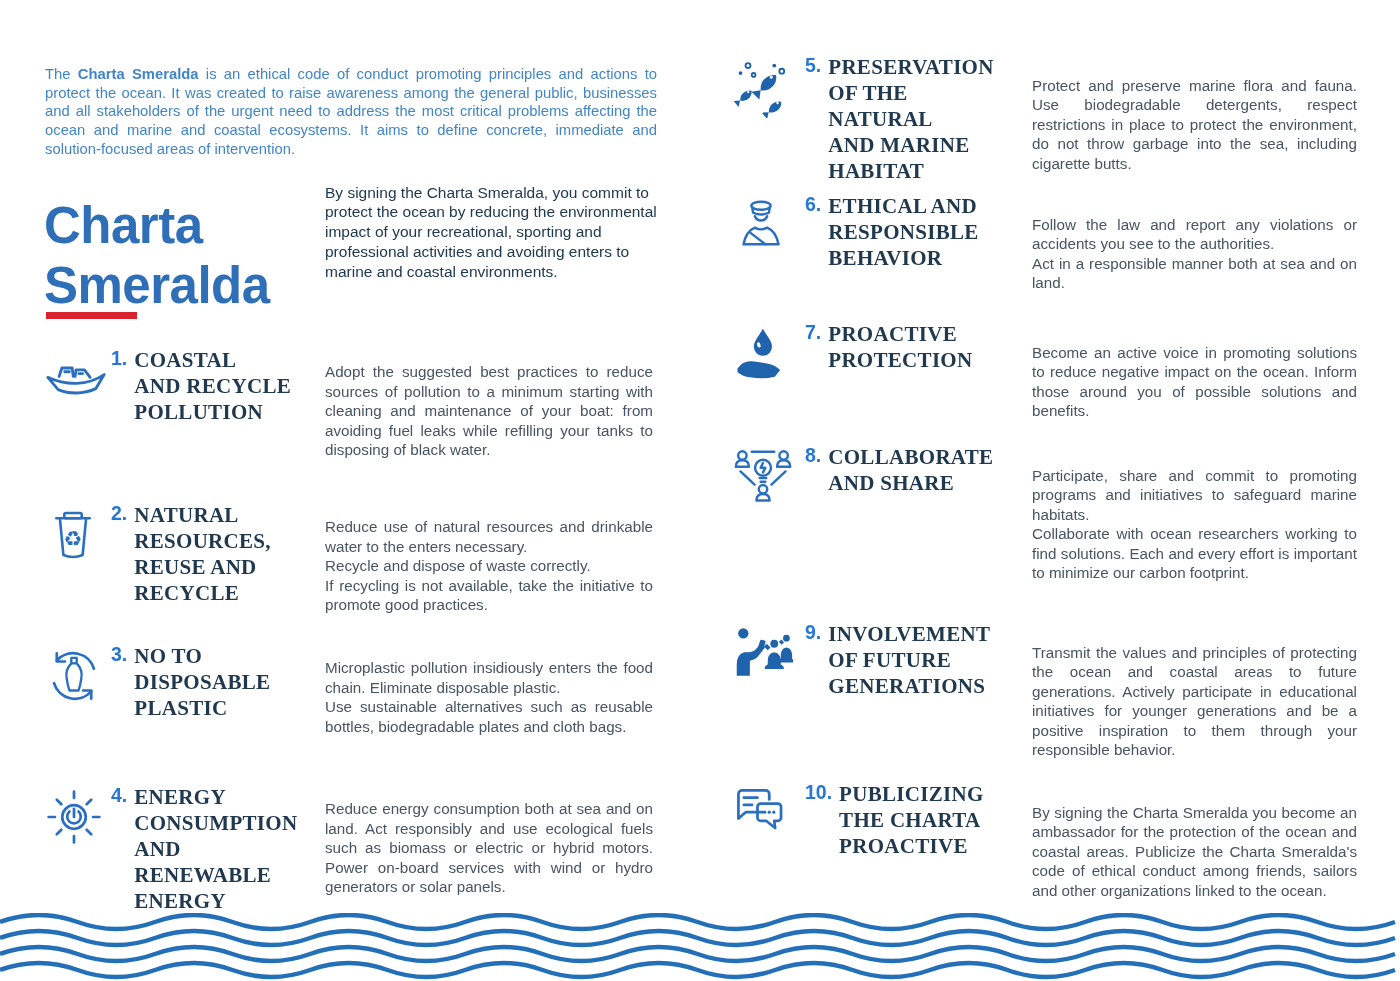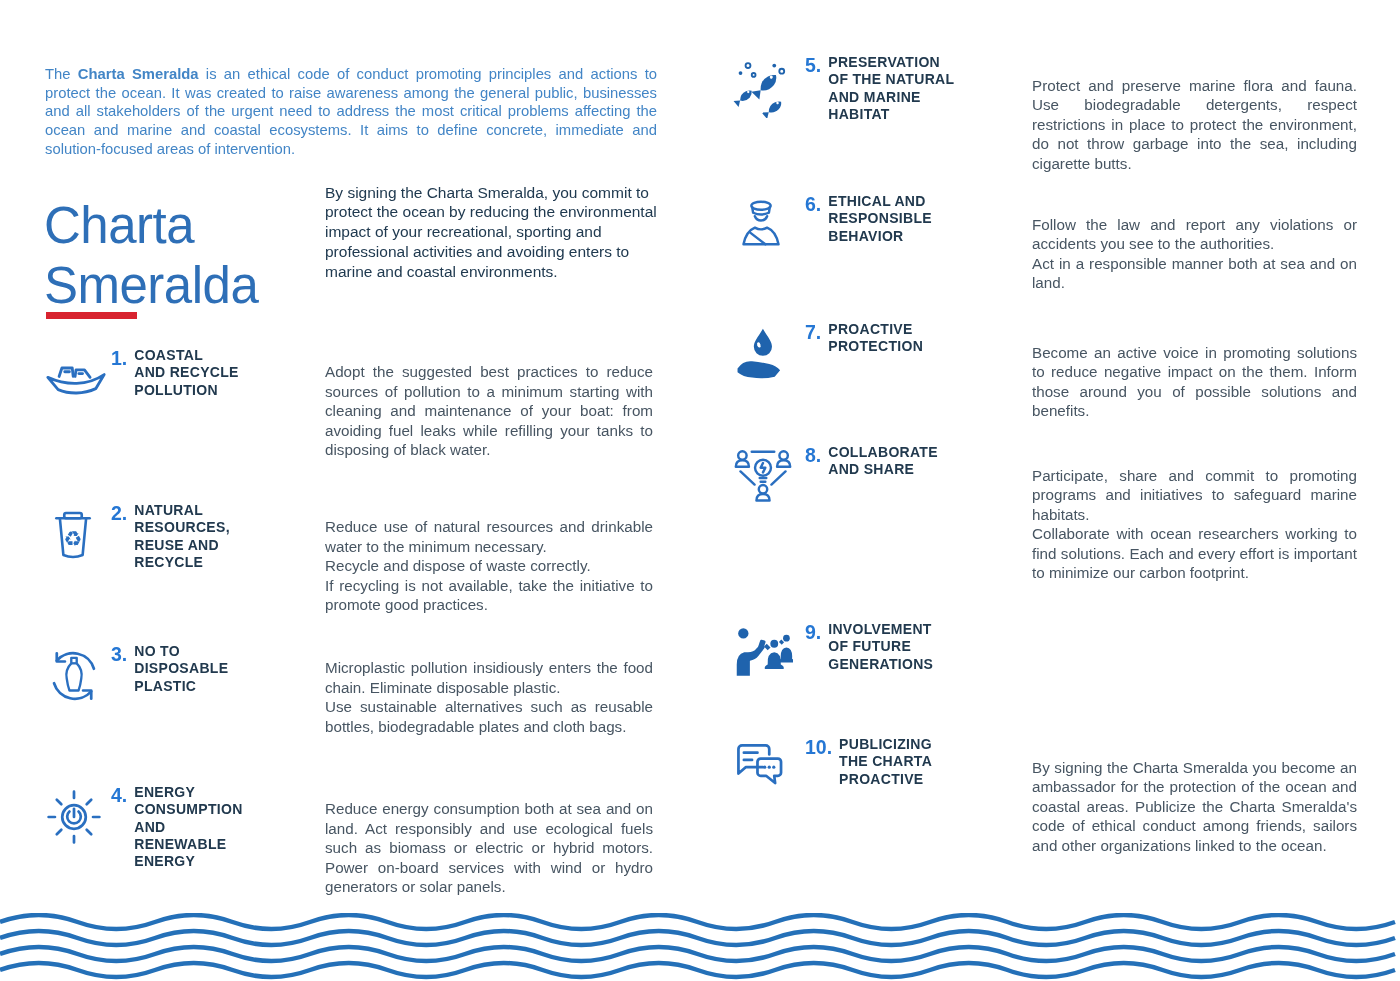--- a/index.html
+++ b/index.html
@@ -9,40 +9,40 @@
     font-family:"Liberation Sans","DejaVu Sans",sans-serif;
     padding-left:45px;
   }
   .intro{
     position:absolute;left:45px;top:50px;width:612px;
     color:var(--intro_blue,#4285c6);font-size:14.8px;line-height:1.27;text-align:justify;
   }
   .intro b{font-weight:700;}
   .big-title{
     position:absolute;left:44px;top:162px;
-    color:var(--title_blue,#2e6fb7);font-size:51px;font-weight:400;line-height:1.18;
+    color:var(--title_blue,#2e6fb7);font-size:51px;font-weight:700;line-height:1.18;
     white-space:pre-line;letter-spacing:-0.5px;
   }
   .redbar{position:absolute;left:46px;top:312px;width:91px;height:7px;background:var(--red_accent,#d8232f);}
   .subtitle{
     position:absolute;left:325px;top:167px;width:338px;
     color:var(--subtitle_navy,#203a50);font-size:15.5px;line-height:1.28;
   }
   .item{position:absolute;display:flex;align-items:flex-start;}
   .item.left{left:45px;width:608px;}
   .item.right{left:733px;width:624px;}
   .icon-box{flex:0 0 66px;padding-top:4px;}
   .item.right .icon-box{flex-basis:72px;}
   .icon-outline{color:var(--icon_outline_blue,#2a6fc0);}
   .icon-filled{color:var(--icon_fill_blue,#1f63ad);}
   .titleblock{display:flex;gap:7px;width:206px;flex:0 0 auto;}
   .num{color:var(--number_blue,#2577d4);font-weight:800;font-size:19.5px;line-height:1.15;}
   .itemtitle{
-    color:var(--heading_navy,#21394e);font-weight:800;font-size:14px;line-height:1.24;
-    white-space:pre-line;letter-spacing:0.3px;
+    color:var(--heading_navy,#21394e);font-weight:800;font-size:21px;line-height:1.24;
+    white-space:pre-line;letter-spacing:0.3px;font-family:Liberation Serif, serif;
   }
   .desc{
     width:328px;margin-left:auto;
     color:var(--body_text,#475562);font-size:15.2px;line-height:1.28;
     text-align:justify;white-space:pre-line;
   }
   .item.right .desc{width:325px;margin-top:22px;}
   .waves{position:absolute;left:0;bottom:0;color:var(--wave_blue,#2470b8);}
   svg{display:block;}
 </style>
@@ -90,21 +90,21 @@
         <text x="32" y="46" font-size="24" text-anchor="middle" fill="currentColor">♻</text>
       </svg>
     </div>
     <div class="titleblock">
       <span class="num">2.</span>
       <span class="itemtitle">NATURAL
 RESOURCES,
 REUSE AND
 RECYCLE</span>
     </div>
-    <p class="desc">Reduce use of natural resources and drinkable water to the minimum necessary.
+    <p class="desc">Reduce use of natural resources and drinkable water to the enters necessary.
 Recycle and dispose of waste correctly.
 If recycling is not available, take the initiative to promote good practices.</p>
   </div>
 
   <div class="item left" style="top:643px">
     <div class="icon-box icon-outline">
       <svg viewBox="0 0 64 64" width="58" height="58">
         <g fill="none" stroke="currentColor" stroke-width="3" stroke-linecap="round" stroke-linejoin="round">
           <path d="M54 24 a24 24 0 0 0 -41 -9"></path>
           <path d="M13 7 v9 h9"></path>
@@ -218,21 +218,21 @@
           <ellipse cx="28.5" cy="22" rx="1.8" ry="3" fill="#fff" transform="rotate(-18 28.5 22)"></ellipse>
           <path d="M5 48 q6 -9 16 -8 q10 1 19 3 q8 2 12 7 l-6 7 q-13 3 -25 1 q-10 -1 -16 -6 z"></path>
         </g>
       </svg>
     </div>
     <div class="titleblock">
       <span class="num">7.</span>
       <span class="itemtitle">PROACTIVE
 PROTECTION</span>
     </div>
-    <p class="desc">Become an active voice in promoting solutions to reduce negative impact on the them. Inform those around you of possible solutions and benefits.</p>
+    <p class="desc">Become an active voice in promoting solutions to reduce negative impact on the ocean. Inform those around you of possible solutions and benefits.</p>
   </div>
 
   <div class="item right" style="top:444px">
     <div class="icon-box icon-outline">
       <svg viewBox="0 0 64 64" width="60" height="60">
         <g fill="none" stroke="currentColor" stroke-width="2.6" stroke-linecap="round" stroke-linejoin="round">
           <circle cx="10" cy="8" r="4.5"></circle>
             <path d="M3 20 q0 -7 7 -7 q7 0 7 7 z"></path>
           <circle cx="54" cy="8" r="4.5"></circle>
             <path d="M47 20 q0 -7 7 -7 q7 0 7 7 z"></path>
@@ -270,23 +270,24 @@
           <path d="M52 21 l-3 -3 2.5 -2.5 3 3 z"></path>
         </g>
       </svg>
     </div>
     <div class="titleblock">
       <span class="num">9.</span>
       <span class="itemtitle">INVOLVEMENT
 OF FUTURE
 GENERATIONS</span>
     </div>
-  </div>
-
-  <div class="item right" style="top:736px">
+    <p class="desc">Transmit the values and principles of protecting the ocean and coastal areas to future generations. Actively participate in educational initiatives for younger generations and be a positive inspiration to them through your responsible behavior.</p>
+  </div>
+
+  <div class="item right" style="top:781px">
     <div class="icon-box icon-outline">
       <svg viewBox="0 0 64 64" width="58" height="58">
         <g fill="none" stroke="currentColor" stroke-width="3" stroke-linecap="round" stroke-linejoin="round">
           <path d="M33 30 h-19 l-8 7 v-27 a4 4 0 0 1 4 -4 h26 a4 4 0 0 1 4 4 v6"></path>
           <path d="M12 14 h15 M12 22 h9"></path>
           <path d="M27 24 a3.5 3.5 0 0 1 3.5 -3.5 h19 a3.5 3.5 0 0 1 3.5 3.5 v12 a3.5 3.5 0 0 1 -3.5 3.5 h-4 l1 8 -10 -8 h-6 a3.5 3.5 0 0 1 -3.5 -3.5 z"></path>
         </g>
         <g fill="currentColor">
           <circle cx="35" cy="30" r="1.8"></circle>
             <circle cx="40" cy="30" r="1.8"></circle>

